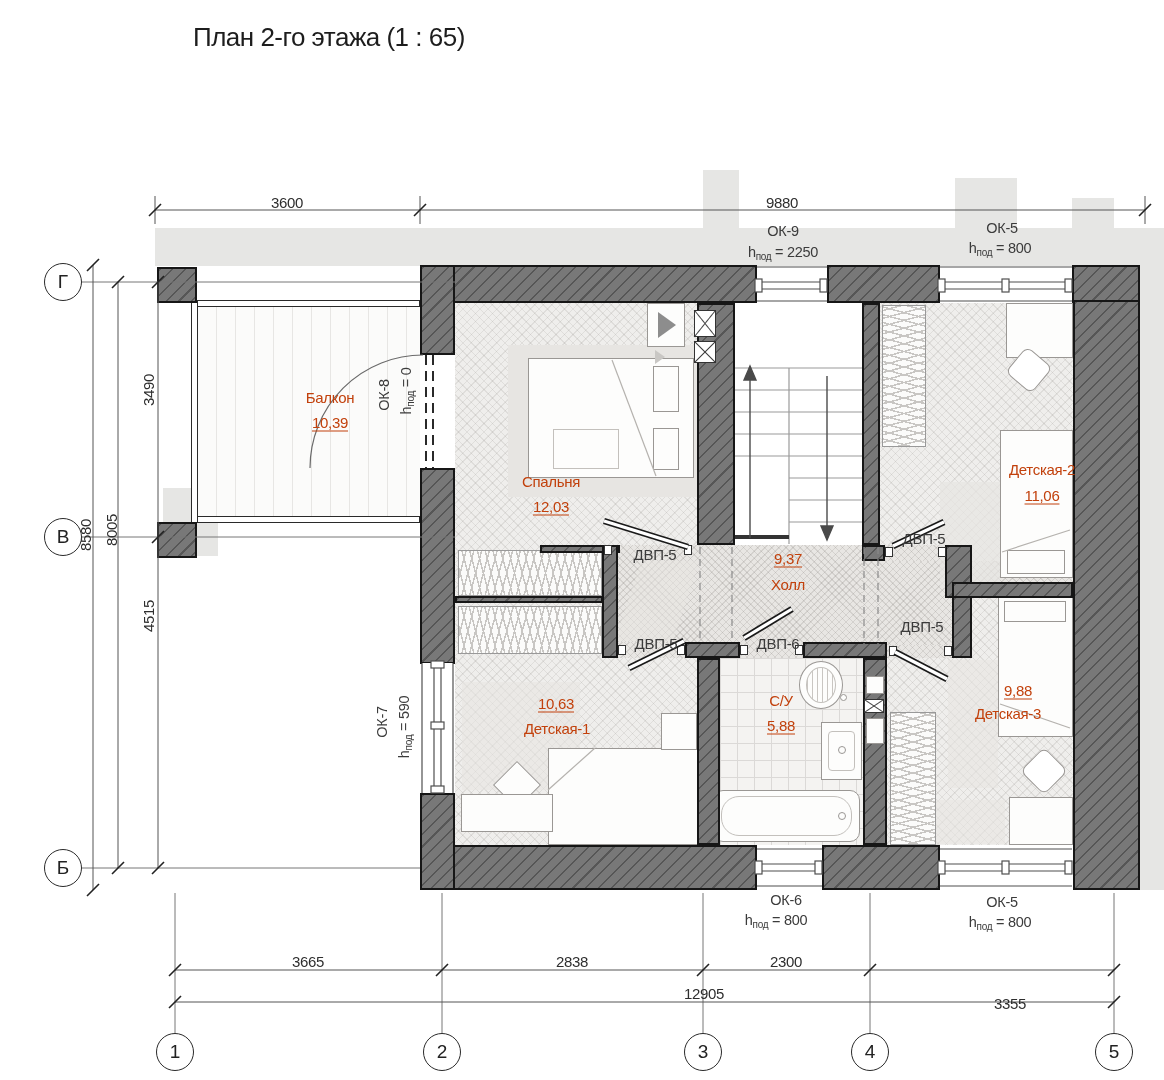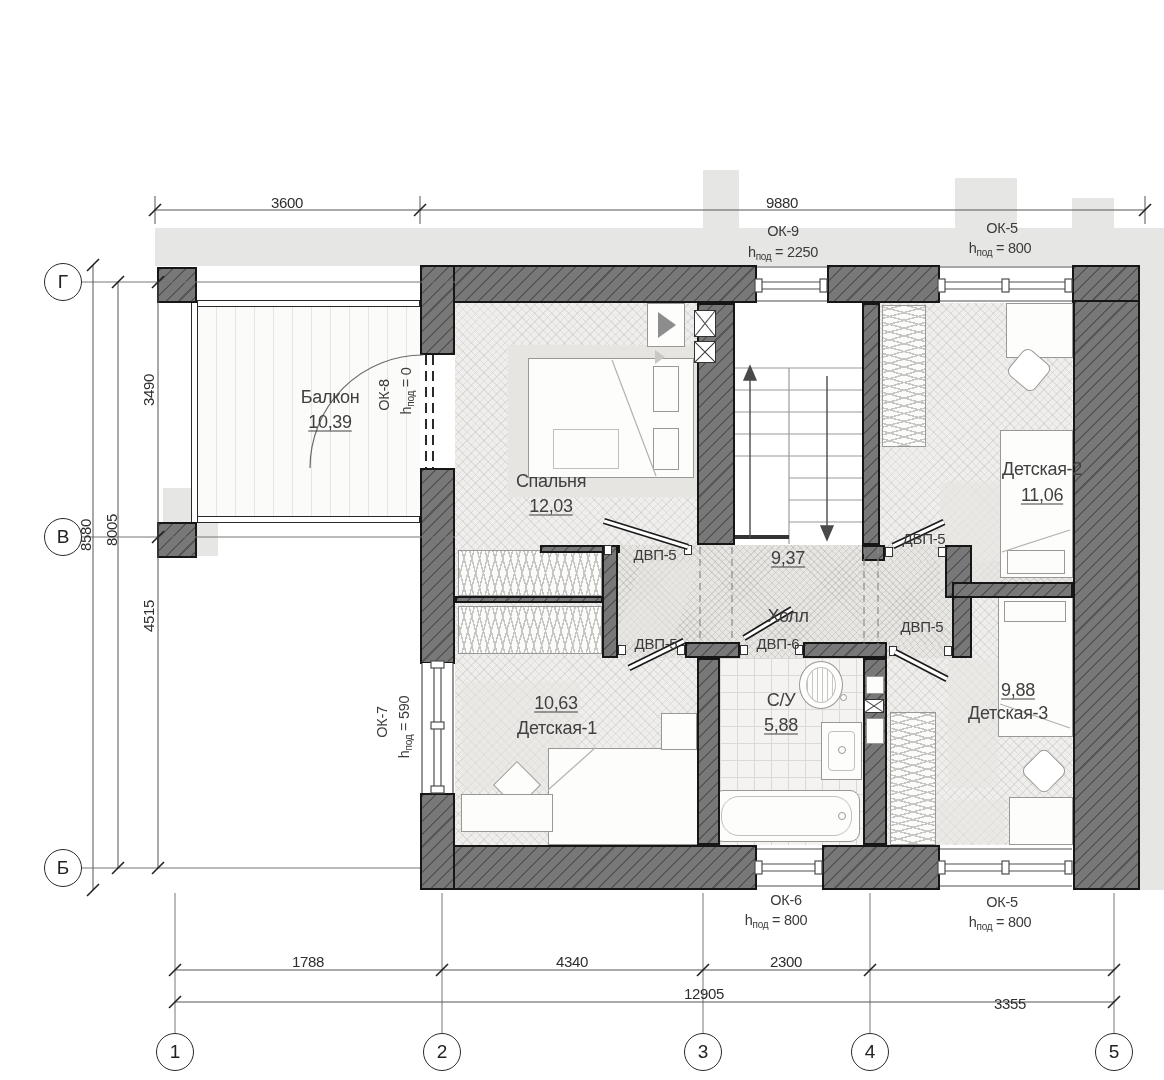--- a/index.html
+++ b/index.html
@@ -27,21 +27,21 @@
   .zig{position:absolute;background-color:#fbfbfa;border:1.5px solid #999;box-sizing:border-box;}
   .zig-h{background-image:repeating-linear-gradient(75deg,transparent 0 6px,#c8c6c3 6px 7.5px),
                           repeating-linear-gradient(285deg,transparent 0 6px,#c8c6c3 6px 7.5px);}
   .zig-v{background-image:repeating-linear-gradient(15deg,transparent 0 6px,#c8c6c3 6px 7.5px),
                           repeating-linear-gradient(345deg,transparent 0 6px,#c8c6c3 6px 7.5px);}
   .xbox{position:absolute;background-color:#fff;border:1.5px solid #333;box-sizing:border-box;
         background-image:linear-gradient(to top right,transparent calc(50% - 1px),#444,transparent calc(50% + 1px)),
                          linear-gradient(to bottom right,transparent calc(50% - 1px),#444,transparent calc(50% + 1px));}
   .jamb{position:absolute;width:8px;height:10px;background:#fff;border:1px solid #333;box-sizing:border-box;}
   .chairc{position:absolute;background:#fff;border:1.5px solid #9a9794;border-radius:7px;box-sizing:border-box;}
-  .lbl{position:absolute;transform:translate(-50%,-50%);font-size:18px;color:#404040;
+  .lbl{position:absolute;transform:translate(-50%,-50%);font-size:15px;color:#c2410c;
        white-space:nowrap;letter-spacing:-0.3px;}
   .rot{transform:translate(-50%,-50%) rotate(-90deg);}
   .area{text-decoration:underline;text-underline-offset:3px;}
   .dim{font-size:15px;color:#2e2e2e;}
   .winlbl{font-size:14.5px;color:#3b3b3b;}
   .winlbl sub{font-size:10px;}
   .doorlbl{font-size:15px;color:#3b3b3b;text-align:right;}
   .axis{position:absolute;width:38px;height:38px;border:1.5px solid #2a2a2a;border-radius:50%;background:#fff;
         display:flex;align-items:center;justify-content:center;font-size:19px;color:#222;
         transform:translate(-50%,-50%);box-sizing:border-box;}
@@ -54,20 +54,21 @@
 
 <div id="plan">
 
   <div class="roof" style="left:155px;top:228px;width:1009px;height:38px;"></div>
   <div class="roof" style="left:703px;top:170px;width:36px;height:62px;"></div>
   <div class="roof" style="left:955px;top:178px;width:62px;height:54px;"></div>
   <div class="roof" style="left:1072px;top:198px;width:42px;height:34px;"></div>
   <div class="roof" style="left:1140px;top:228px;width:24px;height:662px;"></div>
   <div class="roof" style="left:163px;top:488px;width:55px;height:68px;"></div>
 
+  <div class="title">План 2-го этажа (1 : 65)</div>
 
   <div class="floor" style="left:455px;top:303px;width:618px;height:542px;"></div>
 
   <div class="hallf" style="left:618px;top:545px;width:244px;height:97px;"></div>
   <div class="hallf" style="left:862px;top:561px;width:90px;height:84px;"></div>
   <div class="hallf" style="left:885px;top:545px;width:60px;height:16px;"></div>
   <div class="hallf" style="left:952px;top:561px;width:121px;height:21px;"></div>
   <div class="hallf" style="left:618px;top:642px;width:67px;height:16px;"></div>
   <div class="hallf" style="left:740px;top:642px;width:63px;height:16px;"></div>
   <div class="hallf" style="left:887px;top:645px;width:65px;height:13px;"></div>
@@ -309,22 +310,22 @@
         <line x1="1108" y1="1008" x2="1120" y2="996"></line>
     </g>
   </svg>
 
   <div class="lbl dim" style="left:287px;top:202px;">3600</div>
   <div class="lbl dim" style="left:782px;top:202px;text-align:right;">9880</div>
   <div class="lbl dim rot" style="left:85px;top:535px;">8580</div>
   <div class="lbl dim rot" style="left:111px;top:530px;">8005</div>
   <div class="lbl dim rot" style="left:148px;top:390px;">3490</div>
   <div class="lbl dim rot" style="left:148px;top:616px;">4515</div>
-  <div class="lbl dim" style="left:308px;top:961px;">1788</div>
-  <div class="lbl dim" style="left:572px;top:961px;">4340</div>
+  <div class="lbl dim" style="left:308px;top:961px;">3665</div>
+  <div class="lbl dim" style="left:572px;top:961px;">2838</div>
   <div class="lbl dim" style="left:786px;top:961px;">2300</div>
   <div class="lbl dim" style="left:992px;top:1003px;margin-left:18px;">3355</div>
   <div class="lbl dim" style="left:704px;top:993px;">12905</div>
 
   <div class="lbl winlbl" style="left:783px;top:231px;">ОК-9</div>
   <div class="lbl winlbl" style="left:783px;top:253px;"><span>h</span><sub>под</sub><span> = 2250</span></div>
   <div class="lbl winlbl" style="left:1002px;top:228px;">ОК-5</div>
   <div class="lbl winlbl" style="left:1000px;top:249px;"><span>h</span><sub>под</sub><span> = 800</span></div>
   <div class="lbl winlbl" style="left:778px;top:900px;margin-left:8px;">ОК-6</div>
   <div class="lbl winlbl" style="left:776px;top:921px;"><span>h</span><sub>под</sub><span> = 800</span></div>
@@ -339,21 +340,21 @@
   <div class="lbl doorlbl" style="left:924px;top:538px;">ДВП-5</div>
   <div class="lbl doorlbl" style="left:656px;top:643px;">ДВП-5</div>
   <div class="lbl doorlbl" style="left:778px;top:643px;">ДВП-6</div>
   <div class="lbl doorlbl" style="left:922px;top:626px;">ДВП-5</div>
 
   <div class="lbl" style="left:330px;top:397px;">Балкон</div>
   <div class="lbl area" style="left:330px;top:422px;">10,39</div>
   <div class="lbl" style="left:551px;top:481px;">Спальня</div>
   <div class="lbl area" style="left:551px;top:506px;">12,03</div>
   <div class="lbl area" style="left:788px;top:558px;">9,37</div>
-  <div class="lbl" style="left:788px;top:616px;">Холл</div>
+  <div class="lbl" style="left:788px;top:584px;">Холл</div>
   <div class="lbl area" style="left:556px;top:703px;">10,63</div>
   <div class="lbl" style="left:557px;top:728px;">Детская-1</div>
   <div class="lbl" style="left:1042px;top:469px;">Детская-2</div>
   <div class="lbl area" style="left:1042px;top:495px;">11,06</div>
   <div class="lbl area" style="left:1006px;top:690px;margin-left:12px;">9,88</div>
   <div class="lbl" style="left:1008px;top:713px;">Детская-3</div>
   <div class="lbl" style="left:781px;top:700px;">С/У</div>
   <div class="lbl area" style="left:781px;top:725px;">5,88</div>
 
   <div class="axis" style="left:63px;top:282px;">

